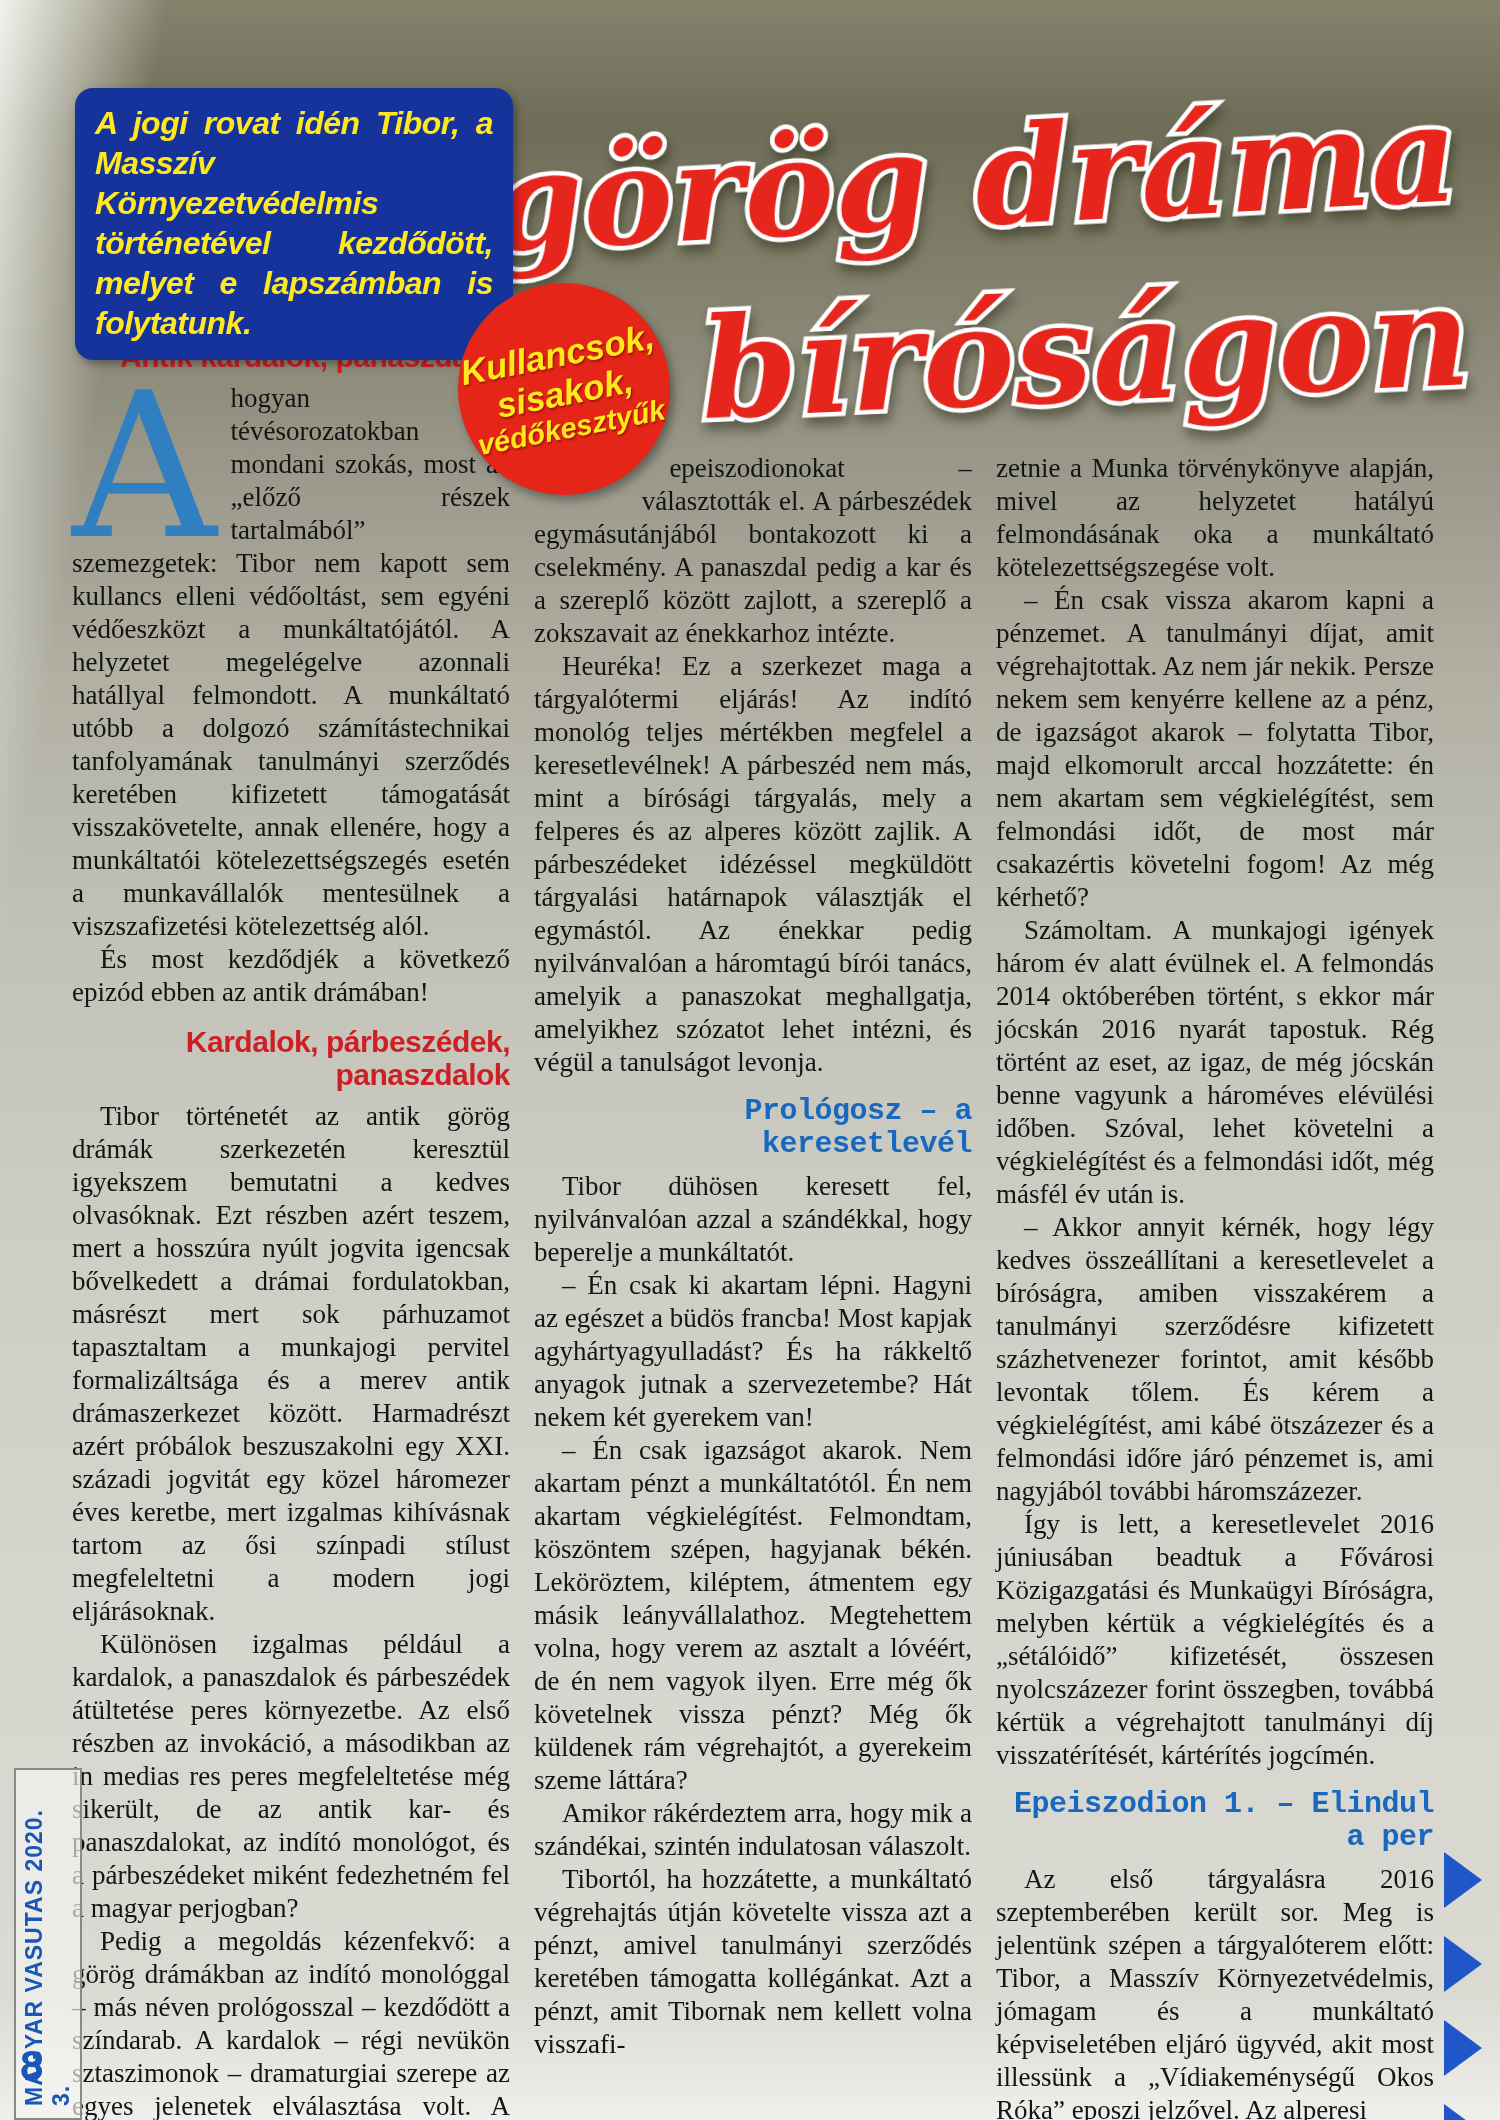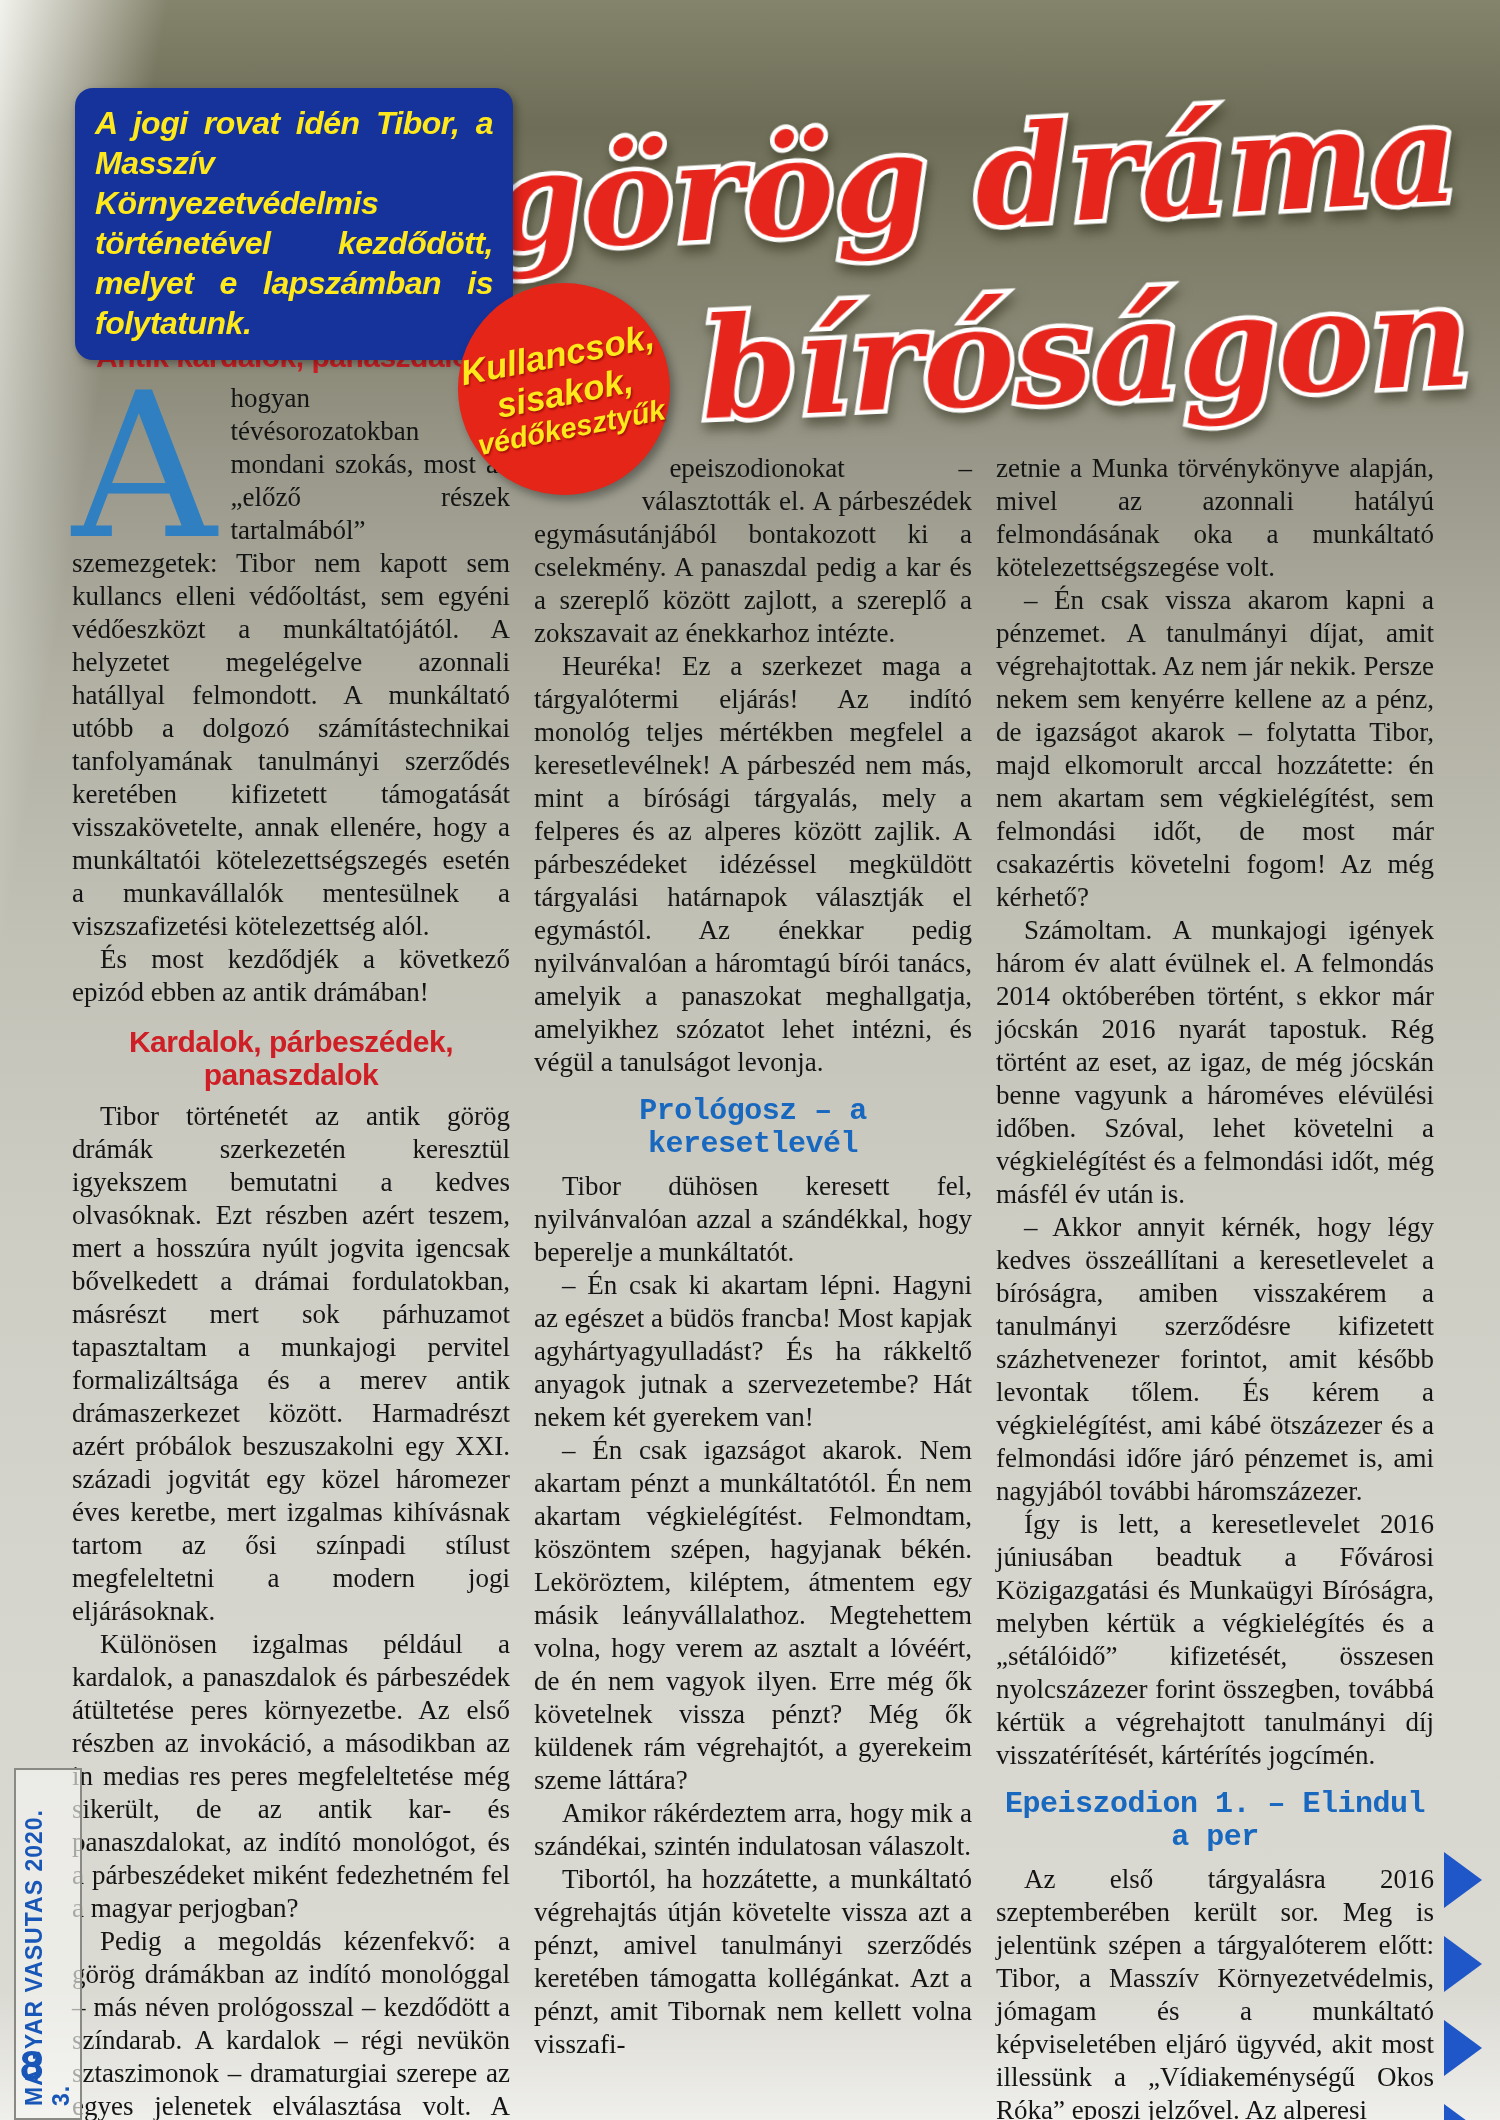--- a/index.html
+++ b/index.html
@@ -68,21 +68,21 @@
   .col1 { left:72px;  top:340px; height:1750px; }
   .col2 { left:534px; top:452px; height:1640px; }
   .col3 { left:996px; top:452px; height:1640px; }
 
   .col p { margin:0; text-indent:28px; }
   .col p.flush { text-indent:0; }
 
   .h-red, .h-blue {
     font-family:"Liberation Sans", sans-serif; font-weight:bold;
     font-size:30px; line-height:33px; letter-spacing:-0.5px;
-    margin:16px 0 9px 0; text-align:center; text-indent:0;
+    margin:16px 0 9px 0; text-align:right; text-indent:0;
   }
   .h-red  { color:#cf1f26; }
   .h-blue { color:#1868c0;font-family:Liberation Mono, monospace; }
   .h-red.first { margin-top:0; }
 
   .dropcap {
     float:left; color:#2f7fc1;
     font-family:"DejaVu Serif", serif; font-weight:normal;
     font-size:200px; line-height:158px;
     margin:6px 14px 0 0;
@@ -153,21 +153,21 @@
     <p>Heuréka! Ez a szerkezet maga a tárgyalótermi eljárás! Az indító monológ teljes mértékben megfelel a keresetlevélnek! A párbeszéd nem más, mint a bírósági tárgyalás, mely a felperes és az alperes között zajlik. A párbeszédeket idézéssel megküldött tárgyalási határnapok választják el egymástól. Az énekkar pedig nyilvánvalóan a háromtagú bírói tanács, amelyik a panaszokat meghallgatja, amelyikhez szózatot lehet intézni, és végül a tanulságot levonja.</p>
     <h2 class="h-blue">Prológosz – a keresetlevél</h2>
     <p>Tibor dühösen keresett fel, nyilvánvalóan azzal a szándékkal, hogy beperelje a munkáltatót.</p>
     <p>– Én csak ki akartam lépni. Hagyni az egészet a büdös francba! Most kapjak agyhártyagyulladást? És ha rákkeltő anyagok jutnak a szervezetembe? Hát nekem két gyerekem van!</p>
     <p>– Én csak igazságot akarok. Nem akartam pénzt a munkáltatótól. Én nem akartam végkielégítést. Felmondtam, köszöntem szépen, hagyjanak békén. Leköröztem, kiléptem, átmentem egy másik leányvállalathoz. Megtehettem volna, hogy verem az asztalt a lóvéért, de én nem vagyok ilyen. Erre még ők követelnek vissza pénzt? Még ők küldenek rám végrehajtót, a gyerekeim szeme láttára?</p>
     <p>Amikor rákérdeztem arra, hogy mik a szándékai, szintén indulatosan válaszolt.</p>
     <p>Tibortól, ha hozzátette, a munkáltató végrehajtás útján követelte vissza azt a pénzt, amivel tanulmányi szerződés keretében támogatta kollégánkat. Azt a pénzt, amit Tibornak nem kellett volna visszafi-</p>
   </section>
 
   <section class="col col3">
-    <p class="flush">zetnie a Munka törvénykönyve alapján, mivel az azonnali hatályú felmondásának oka a munkáltató kötelezettségszegése volt.</p>
+    <p class="flush">zetnie a Munka törvénykönyve alapján, mivel az helyzetet hatályú felmondásának oka a munkáltató kötelezettségszegése volt.</p>
     <p>– Én csak vissza akarom kapni a pénzemet. A tanulmányi díjat, amit végrehajtottak. Az nem jár nekik. Persze nekem sem kenyérre kellene az a pénz, de igazságot akarok – folytatta Tibor, majd elkomorult arccal hozzátette: én nem akartam sem végkielégítést, sem felmondási időt, de most már csakazértis követelni fogom! Az még kérhető?</p>
     <p>Számoltam. A munkajogi igények három év alatt évülnek el. A felmondás 2014 októberében történt, s ekkor már jócskán 2016 nyarát tapostuk. Rég történt az eset, az igaz, de még jócskán benne vagyunk a hároméves elévülési időben. Szóval, lehet követelni a végkielégítést és a felmondási időt, még másfél év után is.</p>
     <p>– Akkor annyit kérnék, hogy légy kedves összeállítani a keresetlevelet a bíróságra, amiben visszakérem a tanulmányi szerződésre kifizetett százhetvenezer forintot, amit később levontak tőlem. És kérem a végkielégítést, ami kábé ötszázezer és a felmondási időre járó pénzemet is, ami nagyjából további háromszázezer.</p>
     <p>Így is lett, a keresetlevelet 2016 júniusában beadtuk a Fővárosi Közigazgatási és Munkaügyi Bíróságra, melyben kértük a végkielégítés és a „sétálóidő” kifizetését, összesen nyolcszázezer forint összegben, továbbá kértük a végrehajtott tanulmányi díj visszatérítését, kártérítés jogcímén.</p>
     <h2 class="h-blue">Epeiszodion 1. – Elindul a per</h2>
     <p>Az első tárgyalásra 2016 szeptemberében került sor. Meg is jelentünk szépen a tárgyalóterem előtt: Tibor, a Masszív Környezetvédelmis, jómagam és a munkáltató képviseletében eljáró ügyvéd, akit most illessünk a „Vídiakeménységű Okos Róka” eposzi jelzővel. Az alperesi</p>
   </section>
 
   <div class="sidebar-box">
     <span>MAGYAR VASUTAS 2020. 3.</span>

